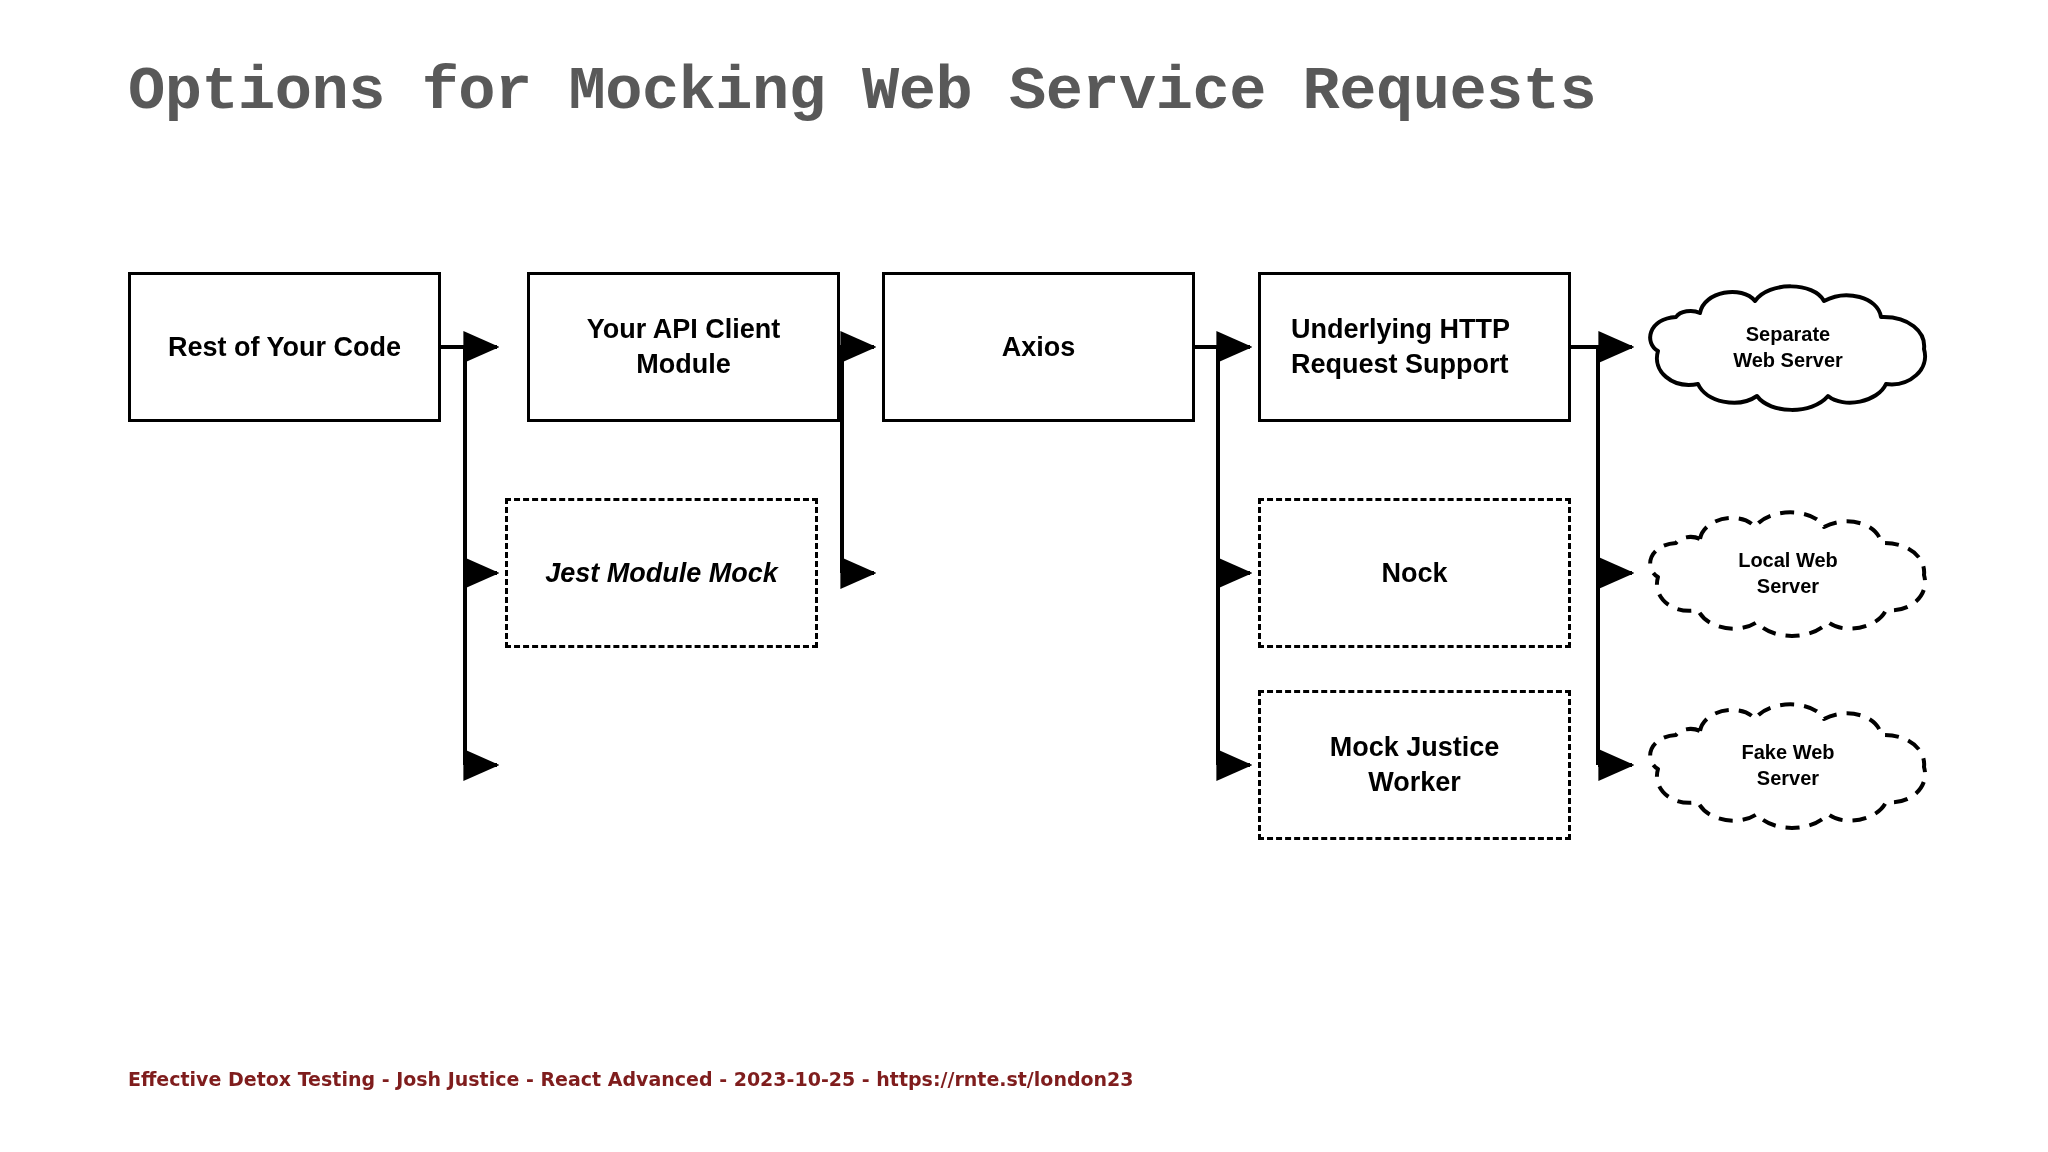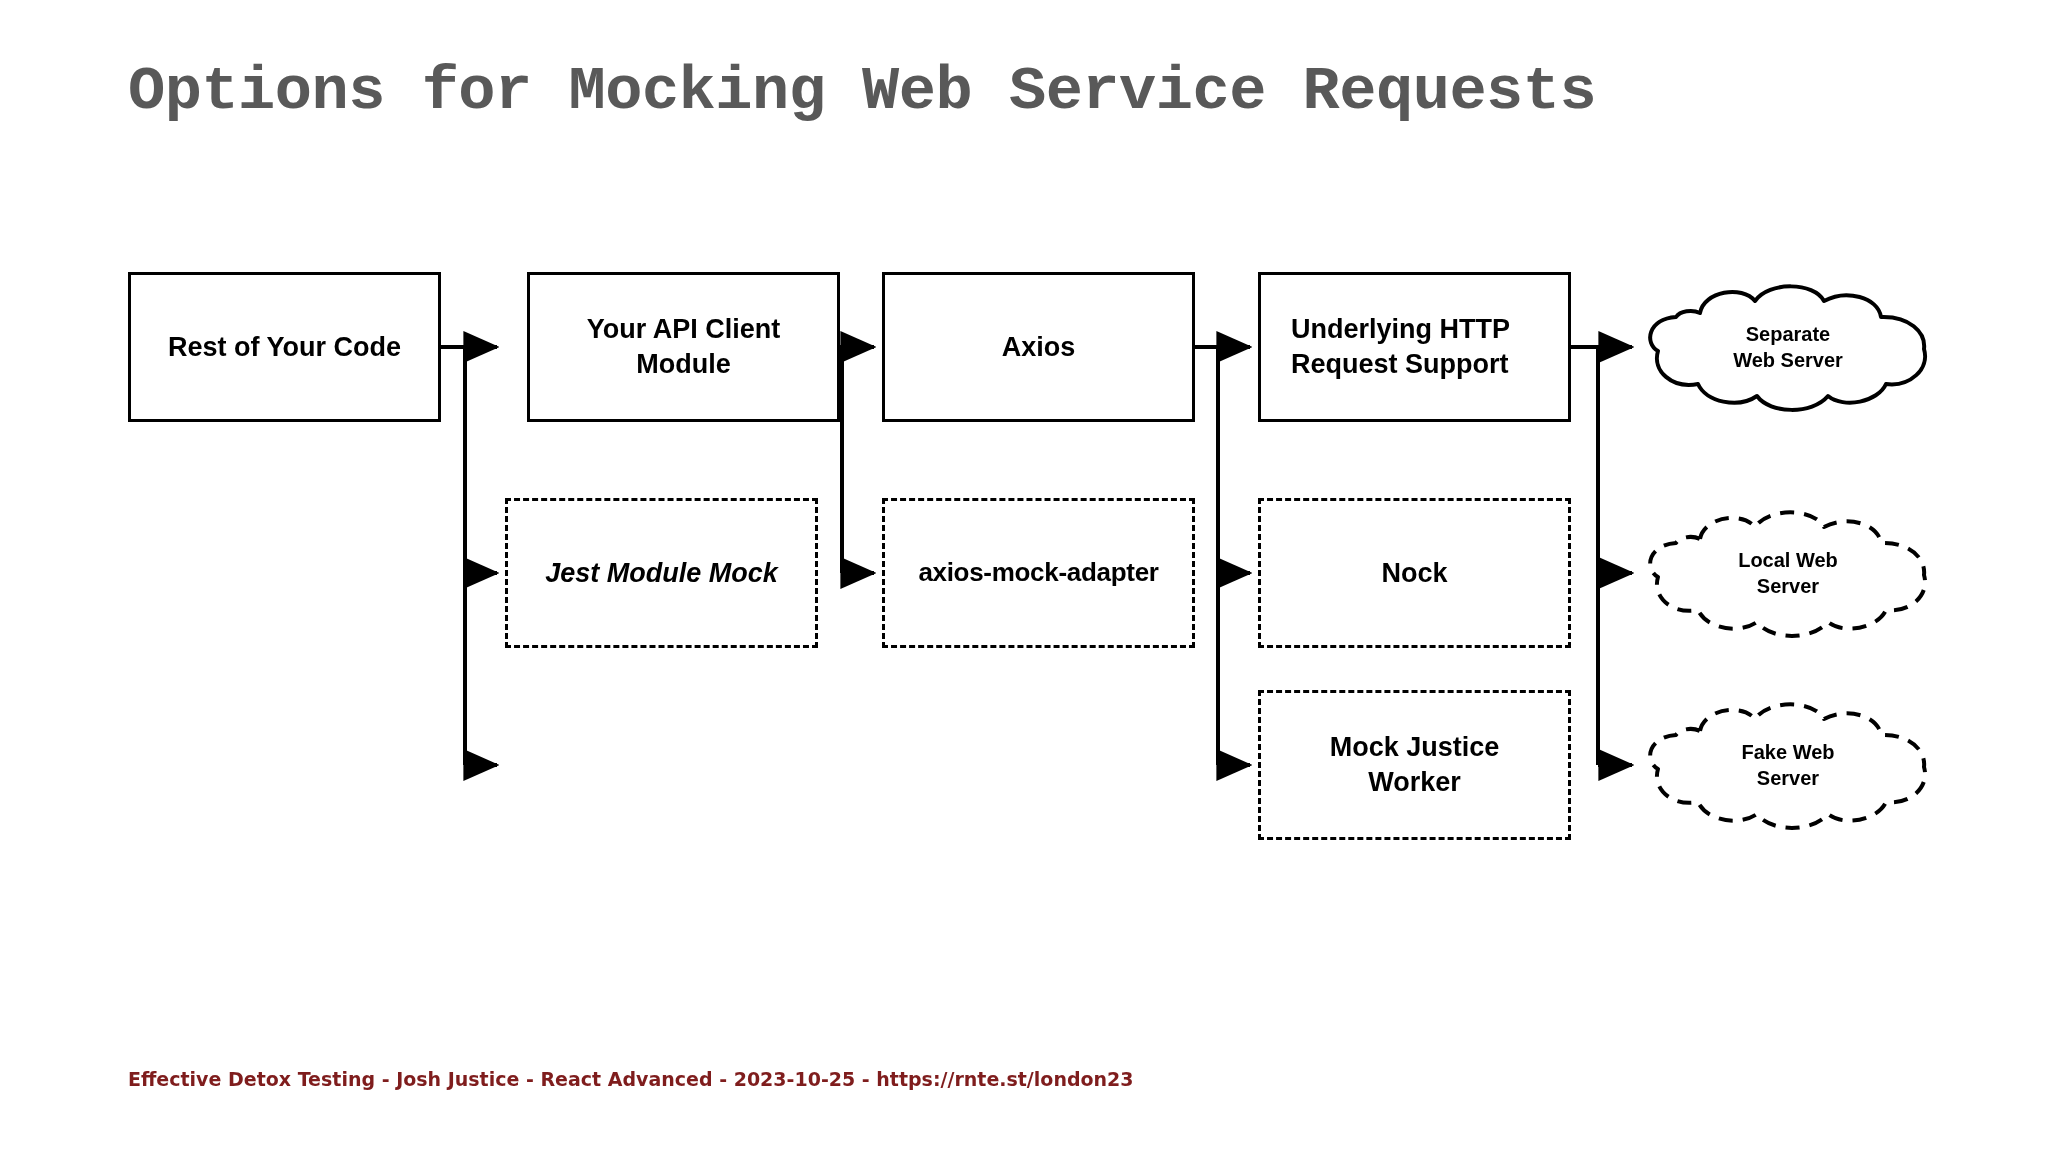--- a/index.html
+++ b/index.html
@@ -178,23 +178,20 @@
 
     <div class="node dashed" style="left:505px; top:498px; width:313px; height:150px;font-style:italic;">
       <span class="node-label">Jest Module Mock</span>
     </div>
 
 
     <div class="node solid" style="left:882px; top:272px; width:313px; height:150px;">
       <span class="node-label">Axios</span>
     </div>
 
-    <div class="node dashed" style="left:882px; top:498px; width:313px; height:150px;">
-      <span class="node-label tight">axios-mock-adapter</span>
-    </div>
 
     <div class="node solid" style="left:1258px; top:272px; width:313px; height:150px; justify-content:flex-start;">
       <span class="node-label leftal" style="padding-left:30px;">Underlying HTTP
 Request Support</span>
     </div>
 
     <div class="node dashed" style="left:1258px; top:498px; width:313px; height:150px;">
       <span class="node-label">Nock</span>
     </div>
 

